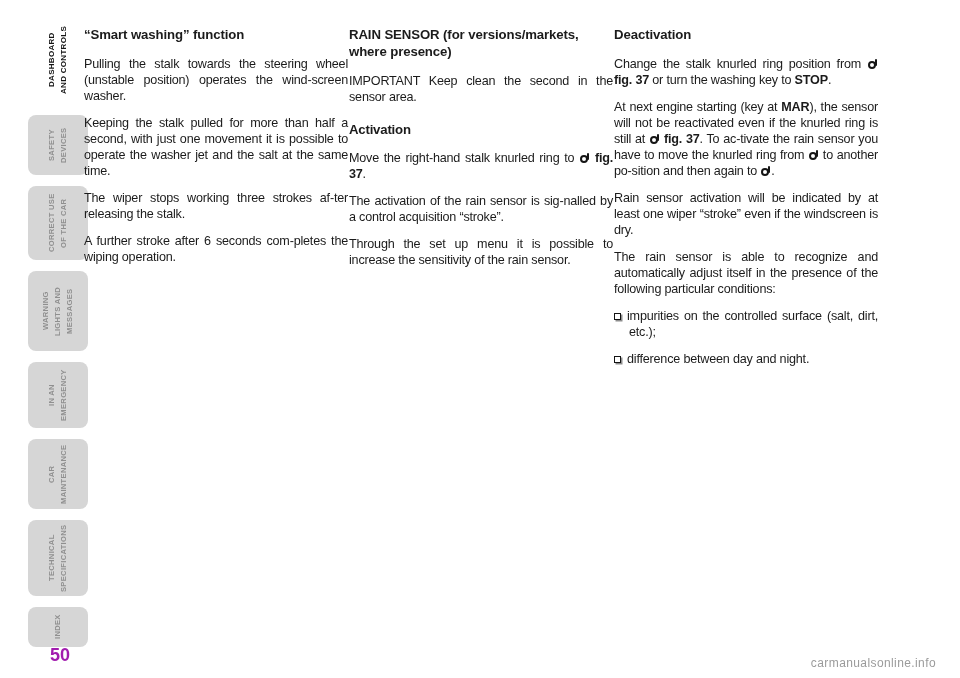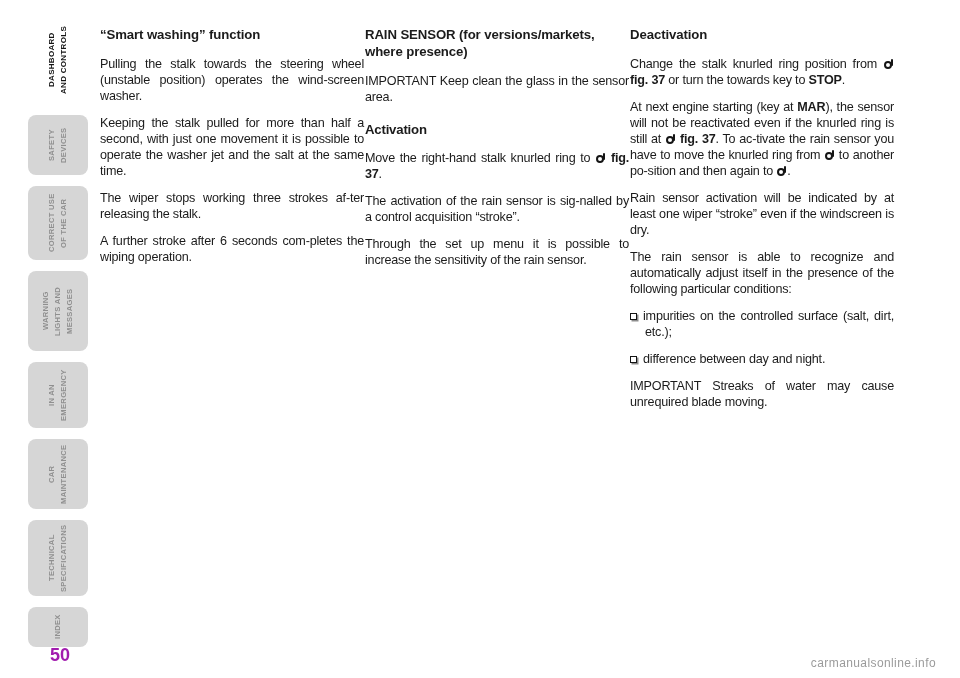--- a/index.html
+++ b/index.html
@@ -38,21 +38,21 @@
   .tab:nth-child(2){ height:60px; }
   .tab:nth-child(3){ height:74px; }
   .tab:nth-child(4){ height:80px; }
   .tab:nth-child(5){ height:66px; }
   .tab:nth-child(6){ height:70px; }
   .tab:nth-child(7){ height:76px; }
   .tab:nth-child(8){ height:40px; }
 
   
   .content {
-    position:absolute; left:100px; top:26px; width:794px;
+    position:absolute; left:84px; top:26px; width:794px;
     display:flex; gap:1px;
   }
   .col {
     flex:1;
     text-align:justify;
     font-size:12.6px;
     line-height:16px;
     letter-spacing:-0.2px;
     color:#1b1b1b;
   }
@@ -140,36 +140,35 @@
     <section class="col">
       <h2>“Smart washing” function</h2>
       <p>Pulling the stalk towards the steering wheel (unstable position) operates the wind-screen washer.</p>
       <p>Keeping the stalk pulled for more than half a second, with just one movement it is possible to operate the washer jet and the salt at the same time.</p>
       <p>The wiper stops working three strokes af-ter releasing the stalk.</p>
       <p>A further stroke after 6 seconds com-pletes the wiping operation.</p>
     </section>
 
     <section class="col">
       <h2>RAIN SENSOR (for versions/markets, where presence)</h2>
-      <p>IMPORTANT Keep clean the glass in the sensor area.</p>
+      <p>IMPORTANT Keep clean the second in the sensor area.</p>
       <h3 class="sub">Activation</h3>
       <p><span>Move the right-hand stalk knurled ring to </span><span class="inline-icon rain-sensor-ring-icon"></span><span> </span><span class="b">fig. 37</span><span>.</span></p>
       <p>The activation of the rain sensor is sig-nalled by a control acquisition “stroke”.</p>
       <p>Through the set up menu it is possible to increase the sensitivity of the rain sensor.</p>
     </section>
 
     <section class="col">
       <h2>Deactivation</h2>
-      <p><span>Change the stalk knurled ring position from </span><span class="inline-icon rain-sensor-ring-icon"></span><span> </span><span class="b">fig. 37</span><span> or turn the towards key to </span><span class="b">STOP</span><span>.</span></p>
+      <p><span>Change the stalk knurled ring position from </span><span class="inline-icon rain-sensor-ring-icon"></span><span> </span><span class="b">fig. 37</span><span> or turn the washing key to </span><span class="b">STOP</span><span>.</span></p>
       <p><span>At next engine starting (key at </span><span class="b">MAR</span><span>), the sensor will not be reactivated even if the knurled ring is still at </span><span class="inline-icon rain-sensor-ring-icon"></span><span> </span><span class="b">fig. 37</span><span>. To ac-tivate the rain sensor you have to move the knurled ring from </span><span class="inline-icon rain-sensor-ring-icon"></span><span> to another po-sition and then again to </span><span class="inline-icon rain-sensor-ring-icon"></span><span>.</span></p>
       <p>Rain sensor activation will be indicated by at least one wiper “stroke” even if the windscreen is dry.</p>
       <p>The rain sensor is able to recognize and automatically adjust itself in the presence of the following particular conditions:</p>
       <p class="bullet"><span class="square-bullet-icon"></span><span>impurities on the controlled surface (salt, dirt, etc.);</span></p>
       <p class="bullet"><span class="square-bullet-icon"></span><span>difference between day and night.</span></p>
-      <p>IMPORTANT Streaks of water may cause unrequired blade moving.</p>
     </section>
 
   </main>
 
   <div class="pagenum">50</div>
   <div class="watermark">carmanualsonline.info</div>
 
 </div>
 
 </body></html>

